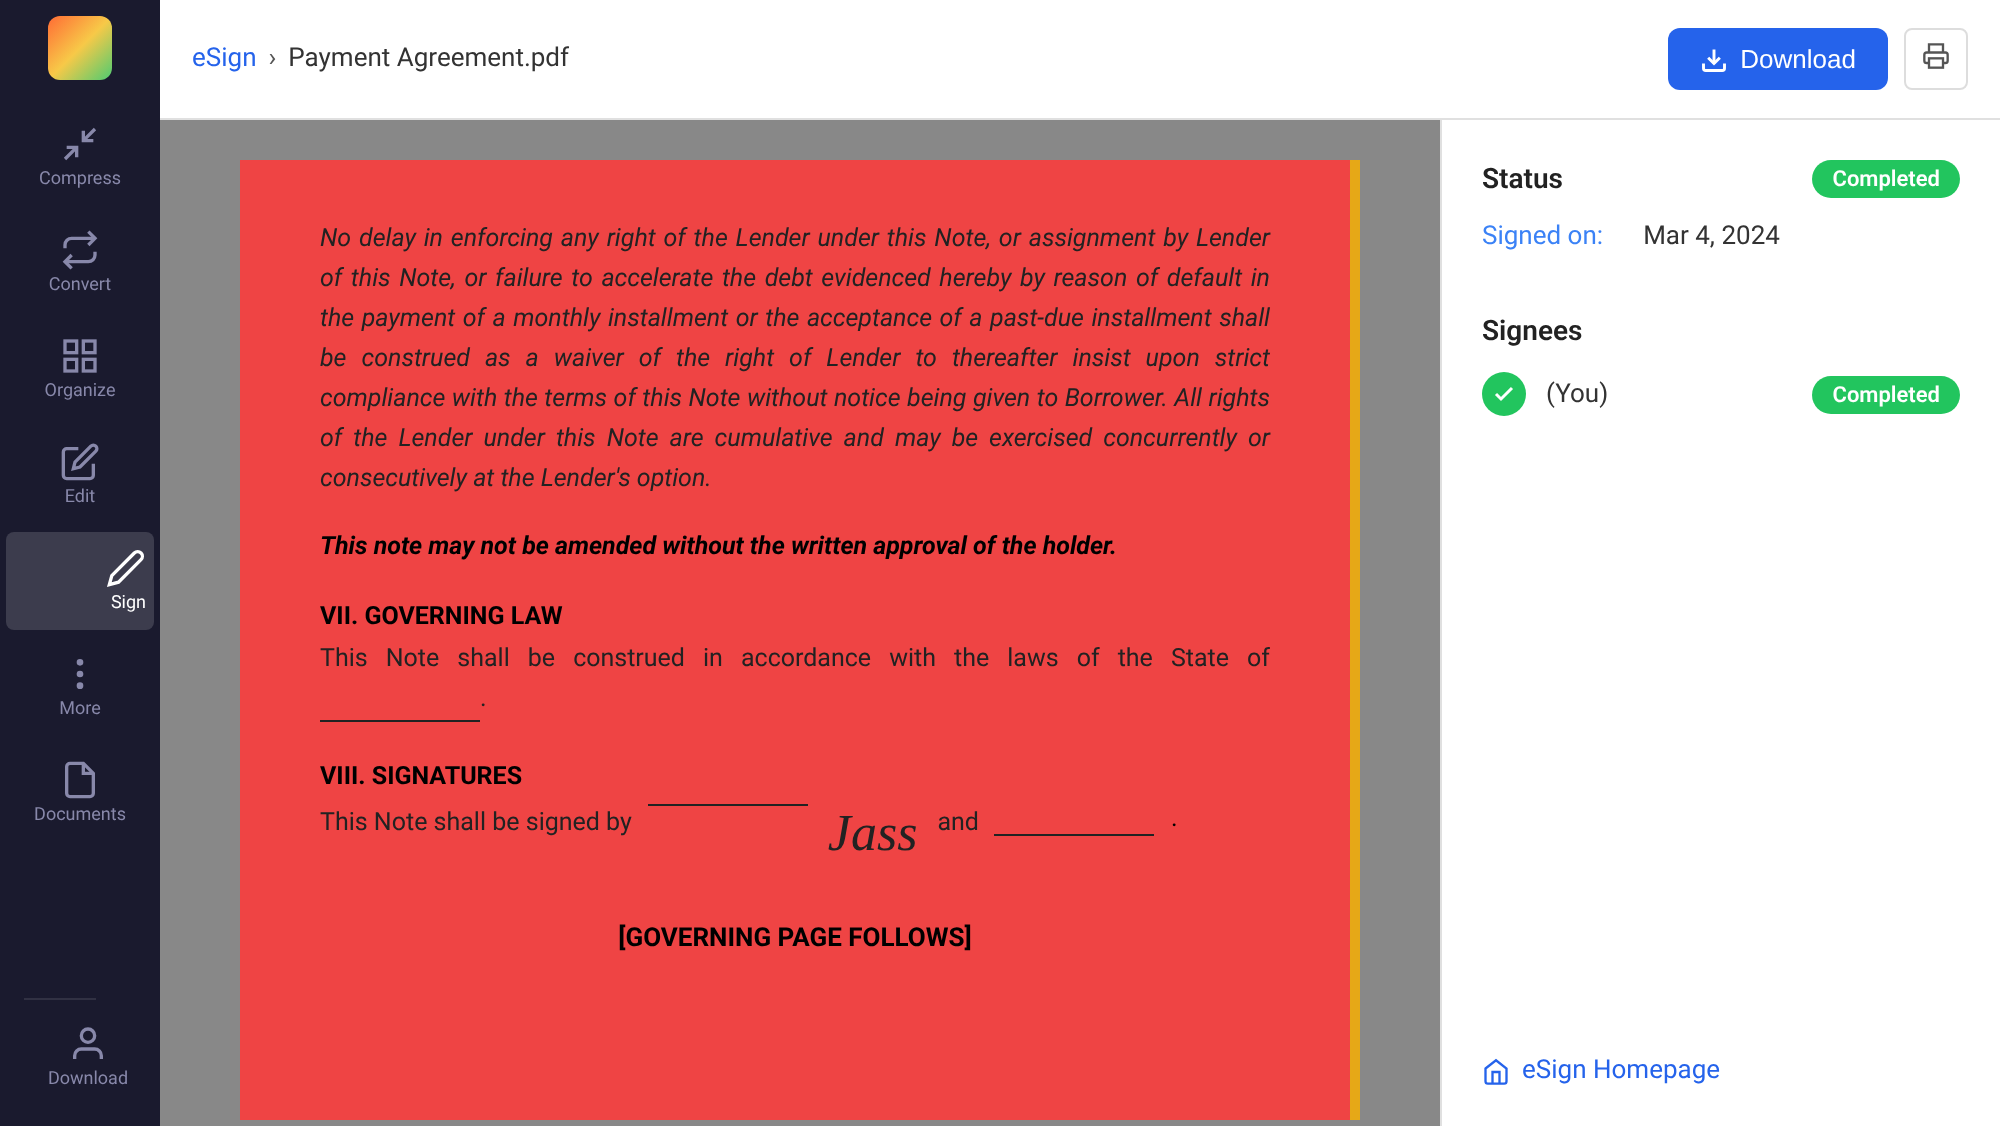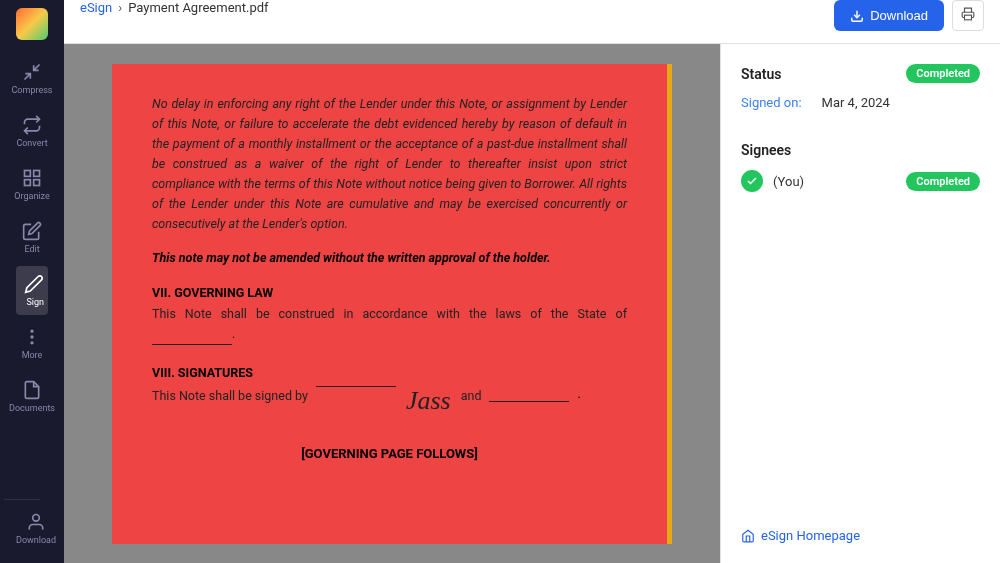--- a/index.html
+++ b/index.html
@@ -1,25 +1,25 @@
 <!DOCTYPE html>
 <html><head>
   <meta charset="utf-8">
   <style>
     * { box-sizing: border-box; margin: 0; padding: 0; }
     body { font-family: -apple-system, BlinkMacSystemFont, 'Segoe UI', Roboto, sans-serif; display: flex; height: 563px; overflow: hidden; background: #f5f5f5; }
 
     
     .sidebar {
-      width: 64px;
+      width: 80px;
       background: #1a1a2e;
       display: flex;
       flex-direction: column;
       align-items: center;
-      padding: 8px 16px;
+      padding: 8px 3px;
       flex-shrink: 0;
     }
     .sidebar-logo {
       width: 32px;
       height: 32px;
       background: linear-gradient(135deg, #ff6b35 0%, #f7c948 50%, #4ecb71 100%);
       border-radius: 6px;
       margin-bottom: 12px;
     }
     .sidebar-item {
@@ -46,25 +46,25 @@
     
     .main {
       flex: 1;
       display: flex;
       flex-direction: column;
       overflow: hidden;
     }
 
     
     .topbar {
-      height: 44px;
+      height: 60px;
       background: #fff;
       border-bottom: 1px solid #e0e0e0;
       display: flex;
-      align-items: flex-start;
+      align-items: center;
       padding: 0 16px;
       gap: 8px;
     }
     .breadcrumb {
       display: flex;
       align-items: center;
       gap: 6px;
       font-size: 13px;
       color: #555;
       flex: 1;

